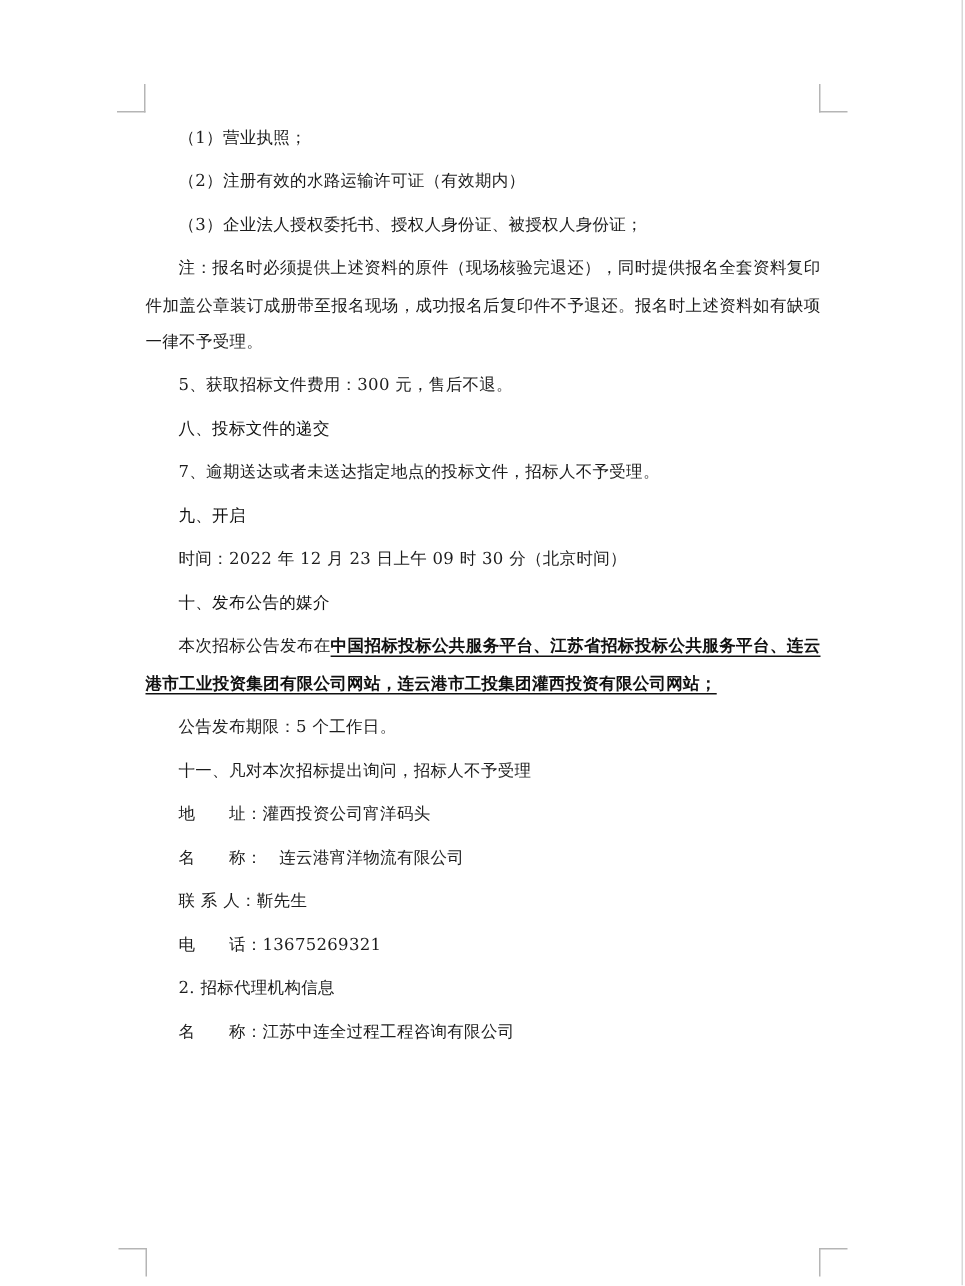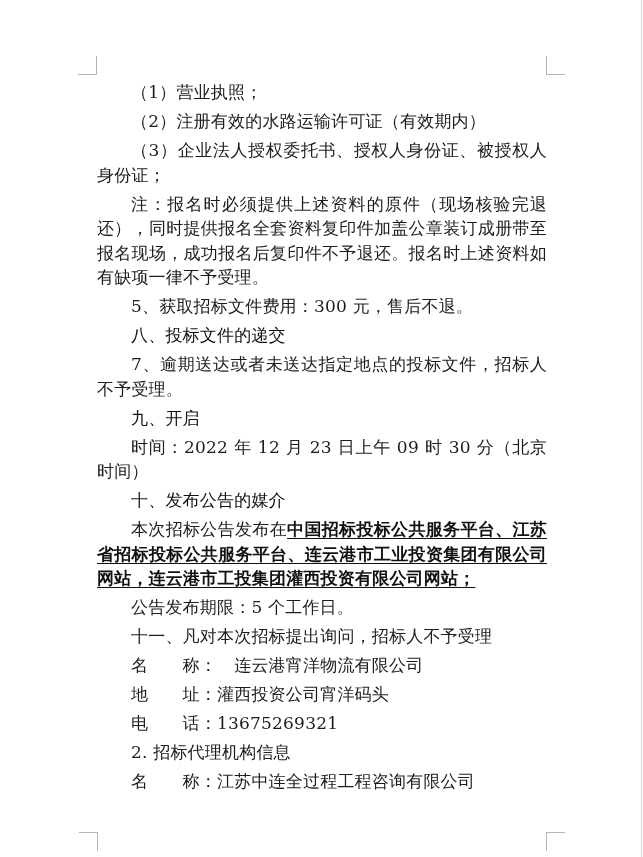--- a/index.html
+++ b/index.html
@@ -39,21 +39,21 @@
   #mark-tl { left: 78px;  top: 56px;  border-right-width: 1px; border-bottom-width: 1px; }
   #mark-tr { left: 546px; top: 56px;  border-left-width: 1px;  border-bottom-width: 1px; }
   #mark-bl { left: 79px;  top: 832px; border-right-width: 1px; border-top-width: 1px; }
   #mark-br { left: 546px; top: 832px; border-left-width: 1px;  border-top-width: 1px; }
 
   #content {
     position: absolute;
     left: 97px;
     top: 80px;
     width: 450px;
-    font-size: 17px;
+    font-size: 11px;
     text-align: justify;
     text-justify: inter-ideograph;
     letter-spacing: 0.2px;
   }
   #content p {
     margin: 0 0 4.5px 0;
     line-height: 24.5px;
     text-indent: 2em;
     word-break: break-all;
   }
@@ -95,22 +95,23 @@
     <p class="h">九、开启</p>
     <p>时间：2022 年 12 月 23 日上午 09 时 30 分（北京时间）</p>
 
     <p class="h">十、发布公告的媒介</p>
 
     <p><span>本次招标公告发布在</span><span class="bu">中国招标投标公共服务平台、江苏省招标投标公共服务平台、连云港市工业投资集团有限公司网站，连云港市工投集团灌西投资有限公司网站；</span></p>
 
     <p>公告发布期限：5 个工作日。</p>
     <p>十一、凡对本次招标提出询问，招标人不予受理</p>
 
+    <p>地　　址：灌西投资公司宵洋码头</p>
     <p>名　　称：　连云港宵洋物流有限公司</p>
-    <p>地　　址：灌西投资公司宵洋码头</p>
+    <p>联 系 人：靳先生</p>
     <p>电　　话：13675269321</p>
 
     <p>2. 招标代理机构信息</p>
     <p>名　　称：江苏中连全过程工程咨询有限公司</p>
 
   </div>
 
   <div id="window-edge"></div>
 </div>
 

